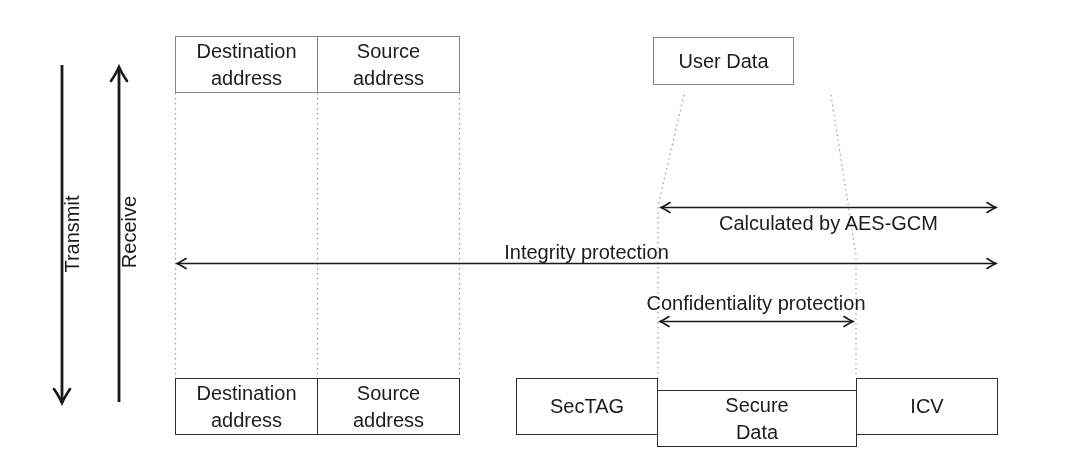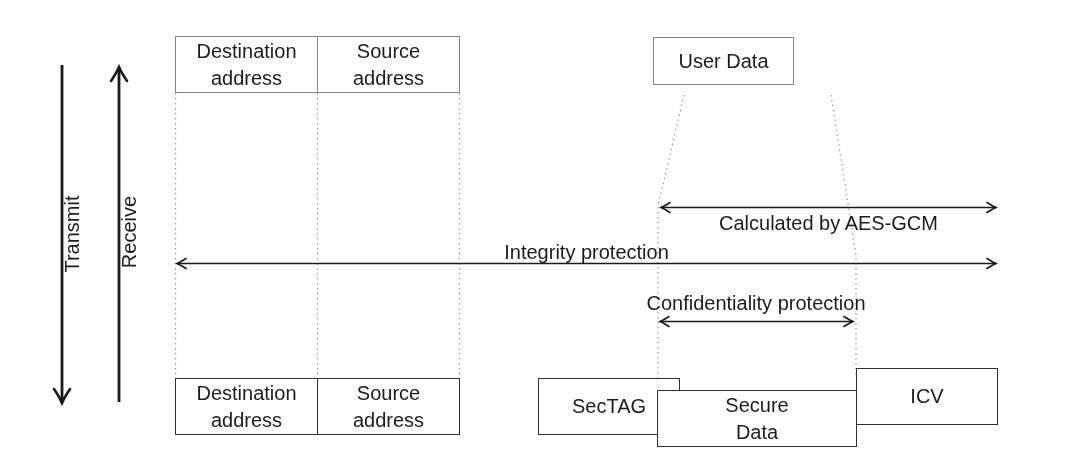--- a/index.html
+++ b/index.html
@@ -76,18 +76,18 @@
   <div class="box light" style="left:653px;top:37px;width:141px;height:48px;">User Data</div>
 
   <div class="arrow-label" style="left:660px;top:177px;width:337px;margin-top:34px;">Calculated by AES-GCM</div>
   <div class="arrow-label" style="left:176px;top:240px;width:821px;">Integrity protection</div>
   <div class="arrow-label" style="left:581px;top:291px;width:350px;">Confidentiality protection</div>
 
   <div class="box dark" style="left:175px;top:378px;width:143px;height:57px;">Destination
 address</div>
   <div class="box dark" style="left:317px;top:378px;width:143px;height:57px;">Source
 address</div>
-  <div class="box dark" style="left:516px;top:378px;width:142px;height:57px;margin-left:22px;">SecTAG</div>
+  <div class="box dark" style="left:516px;top:378px;width:142px;height:57px;">SecTAG</div>
   <div class="box dark" style="left:657px;top:390px;width:200px;height:57px;">Secure
 Data</div>
-  <div class="box dark" style="left:856px;top:368px;width:142px;height:57px;">ICV</div>
+  <div class="box dark" style="left:856px;top:378px;width:142px;height:57px;">ICV</div>
 
 </div>
 
 </body></html>

